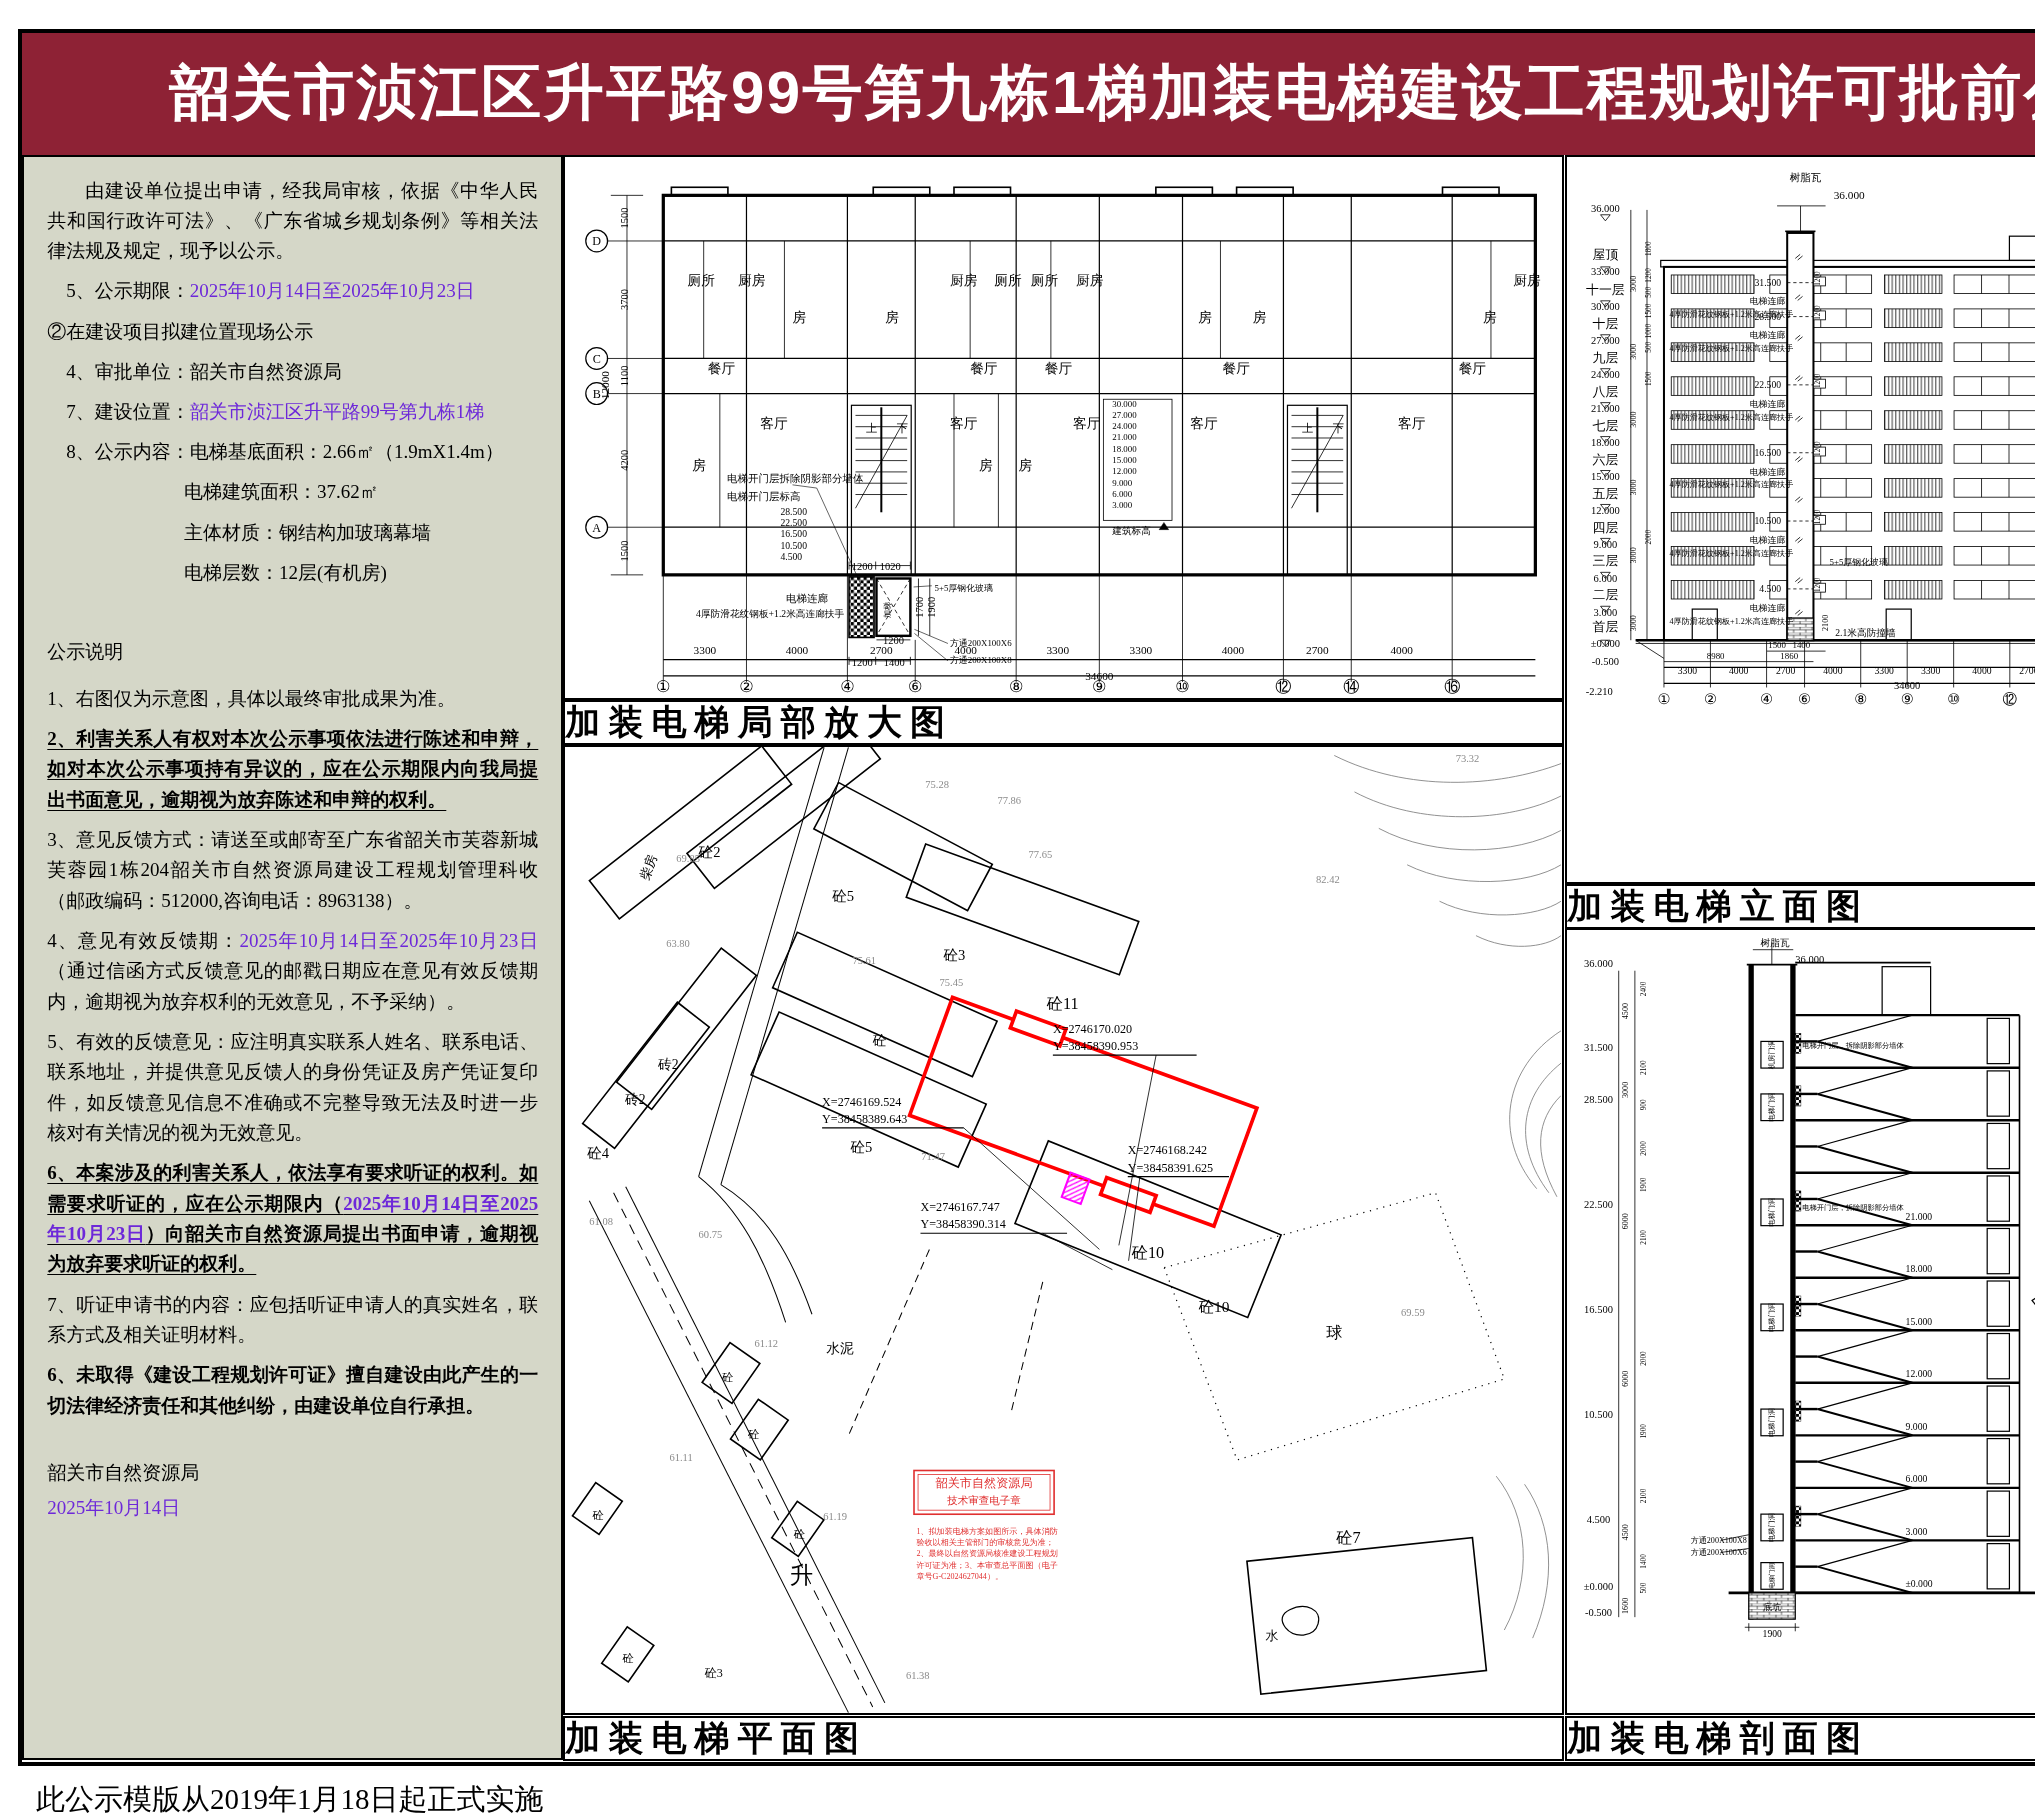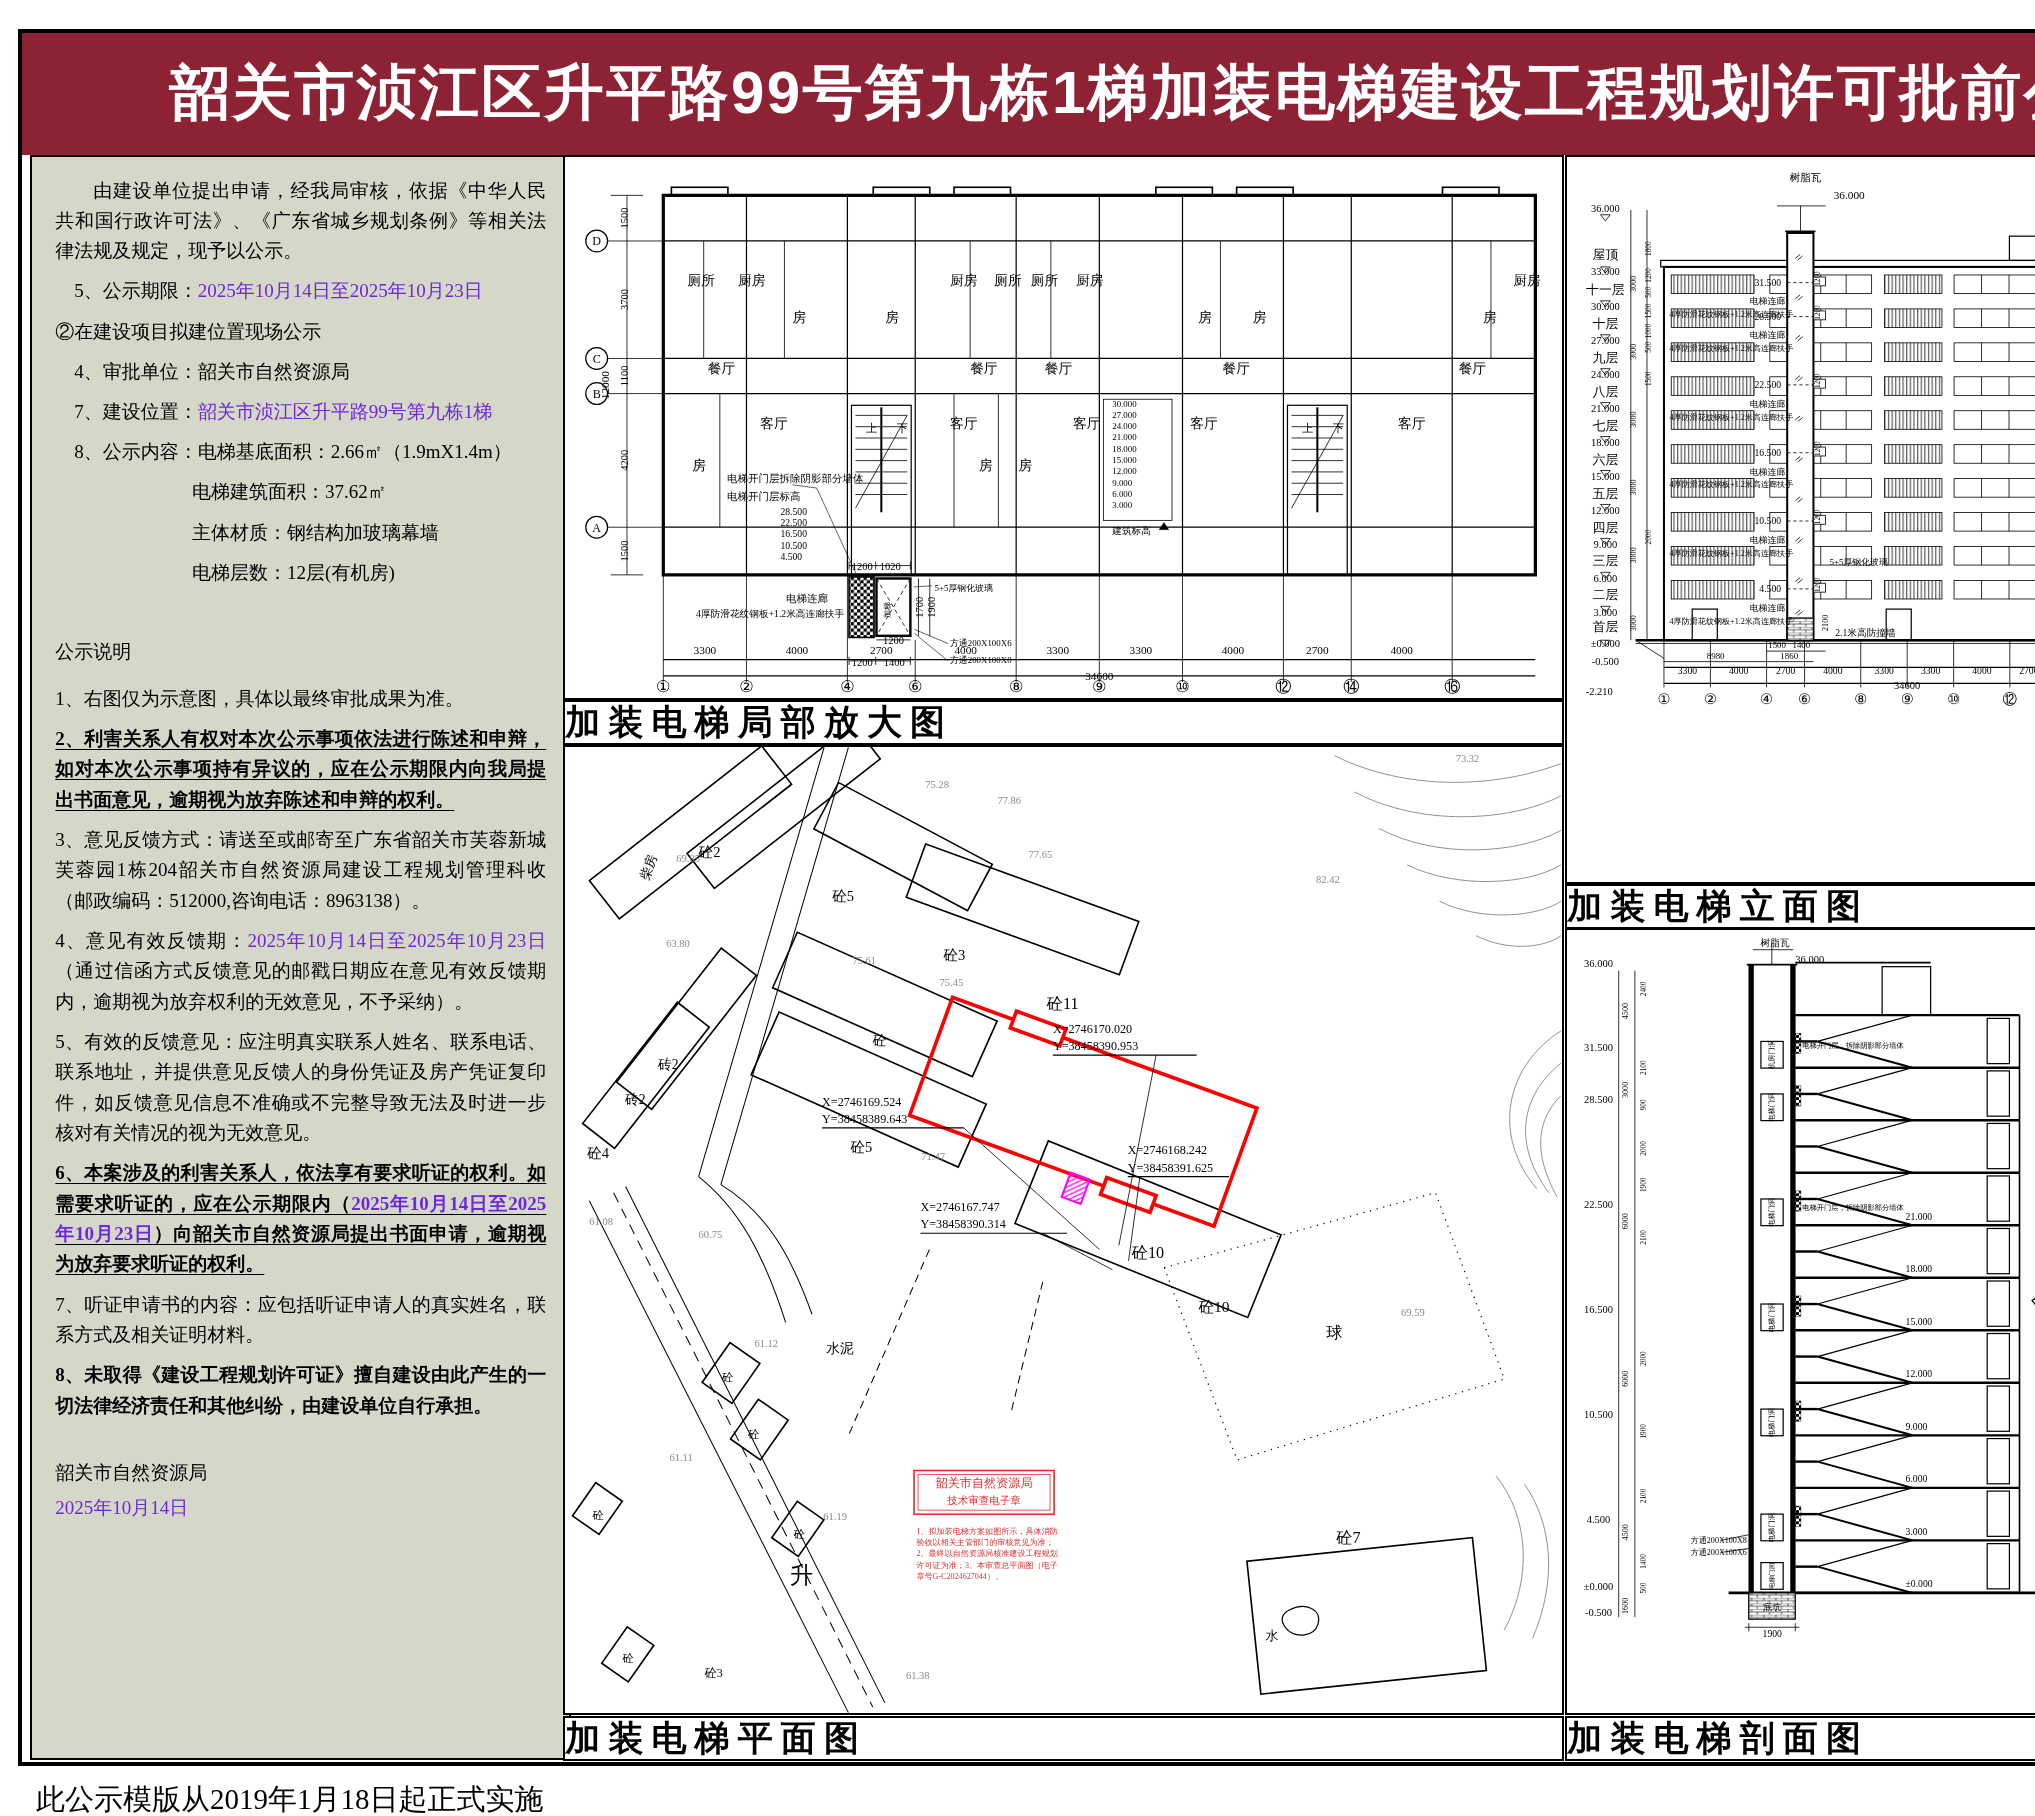--- a/index.html
+++ b/index.html
@@ -31,39 +31,39 @@
 <body>
 
 <div class="sheet">
 
   <div class="titlebar">
     <span>韶关市浈江区升平路99号第九栋1梯加装电梯建设工程规划许可批前公示之（一）</span>
   </div>
 
   <div class="content">
 
-    <div class="panel leftpanel" style="left:8px;top:0;width:541px;height:1605px;">
+    <div class="panel leftpanel" style="left:0;top:0;width:541px;height:1605px;">
       <p class="indent2">由建设单位提出申请，经我局审核，依据《中华人民共和国行政许可法》、《广东省城乡规划条例》等相关法律法规及规定，现予以公示。</p>
       <p class="indent1"><span>5、公示期限：</span><span class="red">2025年10月14日至2025年10月23日</span></p>
       <p class="indent8">②在建设项目拟建位置现场公示</p>
       <p class="indent1">4、审批单位：韶关市自然资源局</p>
       <p class="indent1"><span>7、建设位置：</span><span class="red">韶关市浈江区升平路99号第九栋1梯</span></p>
       <p class="indent1">8、公示内容：电梯基底面积：2.66㎡（1.9mX1.4m）</p>
       <p class="indent7">电梯建筑面积：37.62㎡</p>
       <p class="indent7">主体材质：钢结构加玻璃幕墙</p>
       <p class="indent7">电梯层数：12层(有机房)</p>
       <p class="notetitle">公示说明</p>
       <p>1、右图仅为示意图，具体以最终审批成果为准。</p>
       <p class="b u">2、利害关系人有权对本次公示事项依法进行陈述和申辩，如对本次公示事项持有异议的，应在公示期限内向我局提出书面意见，逾期视为放弃陈述和申辩的权利。</p>
       <p>3、意见反馈方式：请送至或邮寄至广东省韶关市芙蓉新城芙蓉园1栋204韶关市自然资源局建设工程规划管理科收（邮政编码：512000,咨询电话：8963138）。</p>
       <p><span>4、意见有效反馈期：</span><span class="red">2025年10月14日至2025年10月23日</span><span>（通过信函方式反馈意见的邮戳日期应在意见有效反馈期内，逾期视为放弃权利的无效意见，不予采纳）。</span></p>
       <p>5、有效的反馈意见：应注明真实联系人姓名、联系电话、联系地址，并提供意见反馈人的身份凭证及房产凭证复印件，如反馈意见信息不准确或不完整导致无法及时进一步核对有关情况的视为无效意见。</p>
       <p class="b u"><span>6、本案涉及的利害关系人，依法享有要求听证的权利。如需要求听证的，应在公示期限内（</span><span class="red">2025年10月14日至2025年10月23日</span><span>）向韶关市自然资源局提出书面申请，逾期视为放弃要求听证的权利。</span></p>
       <p>7、听证申请书的内容：应包括听证申请人的真实姓名，联系方式及相关证明材料。</p>
-      <p class="b">8、未取得《建设工程规划许可证》擅自建设由此产生的一切法律经济责任和其他纠纷，由建设单位自行承担。</p>
+      <p class="b">6、未取得《建设工程规划许可证》擅自建设由此产生的一切法律经济责任和其他纠纷，由建设单位自行承担。</p>
       <p class="sig sig1">韶关市自然资源局</p>
       <p class="sig red">2025年10月14日</p>
     </div>
 
     <div class="panel" style="left:541px;top:0;width:1001px;height:545px;">
       <svg width="996" height="541" viewBox="0 0 2460 1340">
         <defs>
           <pattern id="p-check" width="16" height="16" patternUnits="userSpaceOnUse">
             <rect width="8" height="8" fill="#000"></rect>
               <rect x="8" y="8" width="8" height="8" fill="#000"></rect>

